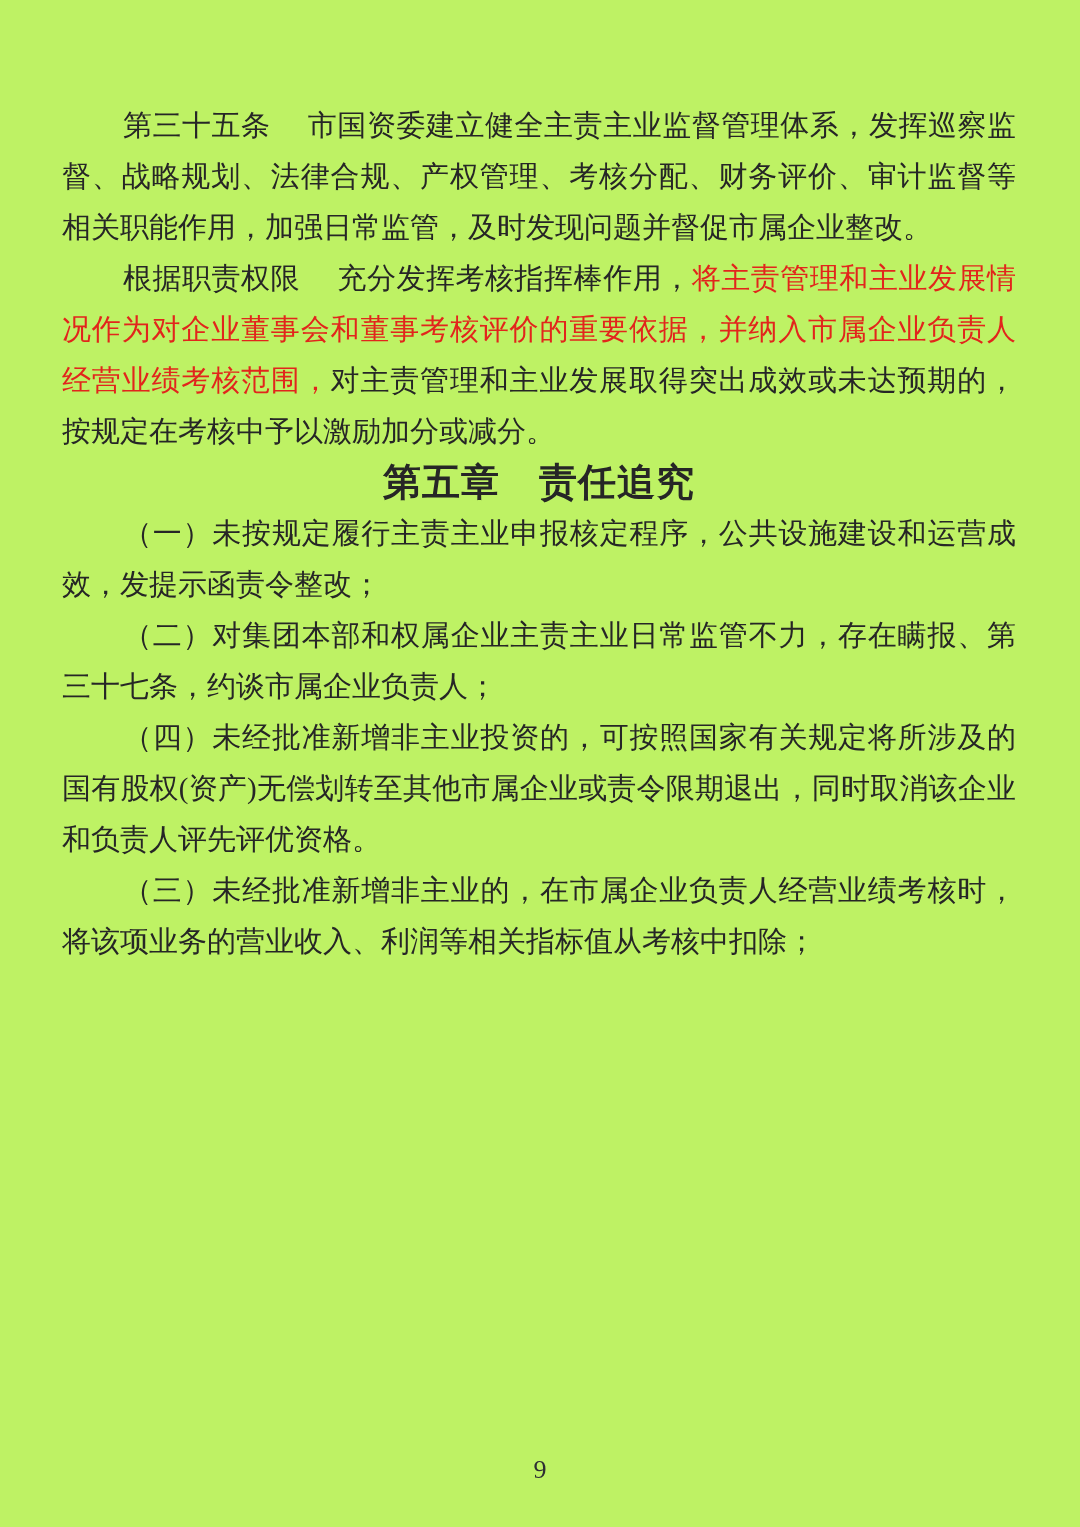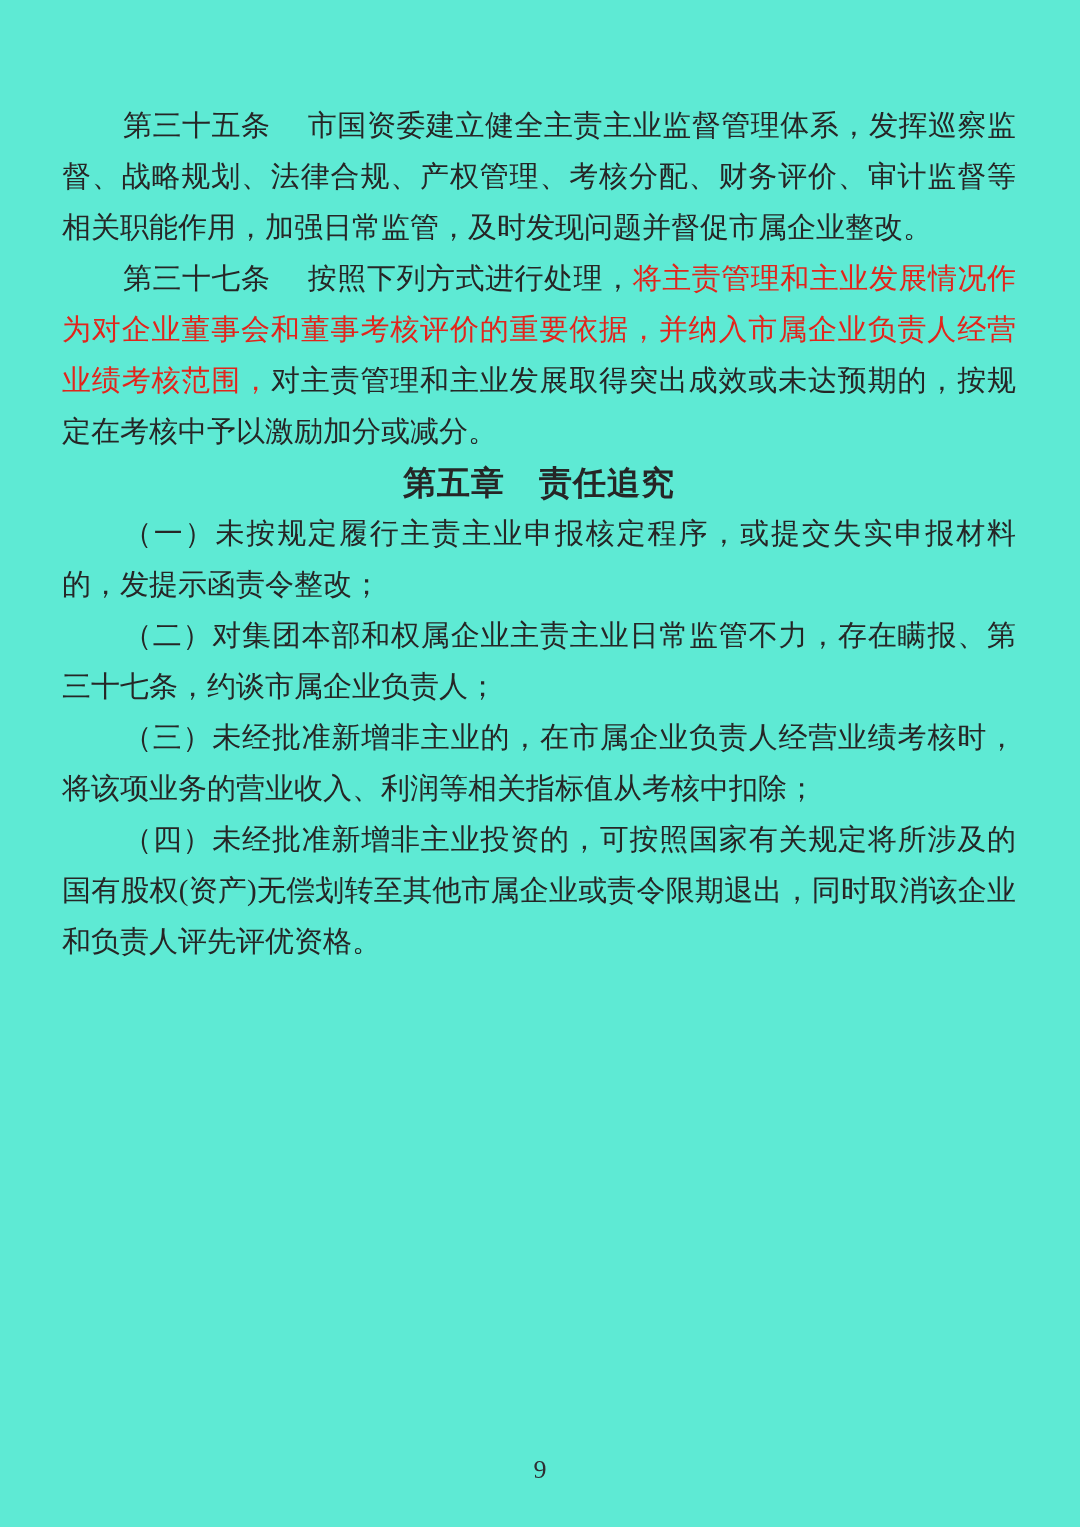--- a/index.html
+++ b/index.html
@@ -1,21 +1,21 @@
 <!DOCTYPE html>
 <html lang="zh"><head>
 <meta charset="utf-8">
 <style>
   html, body { margin: 0; padding: 0; background: #ffffff; }
 
   .page {
     position: relative;
     width: 1080px;
     height: 1527px;
-    background: #5eead4;
+    background: #bef264;
     overflow: hidden;
     font-family: "Liberation Serif", "DejaVu Serif", serif;
   }
 
   .content {
     position: absolute;
     left: 62px;
     top: 100px;
     width: 954px;
     color: #262626;
@@ -29,21 +29,21 @@
     margin: 0;
     padding: 0;
     text-indent: 2.1em;
   }
 
   .content p.chapter-heading {
     text-indent: 0;
     text-align: center;
     text-align-last: center;
     font-weight: 700;
-    font-size: 33px;
+    font-size: 38px;
     font-family: "Liberation Sans", "DejaVu Sans", sans-serif;
     letter-spacing: 1px;
   }
 
   .page-number {
     position: absolute;
     bottom: 42px;
     left: 0;
     width: 100%;
     text-align: center;
@@ -51,21 +51,21 @@
     color: #2e2e33;
     font-family: "Liberation Serif", "DejaVu Serif", serif;
   }
 </style>
 </head>
 <body>
 
 <div class="page">
   <main class="content" style="color: rgb(38, 38, 38);">
       <p class="body"><span>第三十五条　 市国资委建立健全主责主业监督管理体系，发挥巡察监督、战略规划、法律合规、产权管理、考核分配、财务评价、审计监督等相关职能作用，加强日常监管，及时发现问题并督促市属企业整改。</span></p>
-      <p class="body"><span>第三十七条　 按照下列方式进行处理，</span><span style="color: rgb(226, 37, 28);">将主责管理和主业发展情况作为对企业董事会和董事考核评价的重要依据，并纳入市属企业负责人经营业绩考核范围，</span><span>对主责管理和主业发展取得突出成效或未达预期的，按规定在考核中予以激励加分或减分。</span></p>
+      <p class="body"><span>根据职责权限　 充分发挥考核指挥棒作用，</span><span style="color: rgb(226, 37, 28);">将主责管理和主业发展情况作为对企业董事会和董事考核评价的重要依据，并纳入市属企业负责人经营业绩考核范围，</span><span>对主责管理和主业发展取得突出成效或未达预期的，按规定在考核中予以激励加分或减分。</span></p>
       <p class="chapter-heading"><span>第五章　责任追究</span></p>
-      <p class="body"><span>（一）未按规定履行主责主业申报核定程序，或提交失实申报材料的，发提示函责令整改；</span></p>
+      <p class="body"><span>（一）未按规定履行主责主业申报核定程序，公共设施建设和运营成效，发提示函责令整改；</span></p>
       <p class="body"><span>（二）对集团本部和权属企业主责主业日常监管不力，存在瞒报、第三十七条，约谈市属企业负责人；</span></p>
+      <p class="body"><span>（四）未经批准新增非主业投资的，可按照国家有关规定将所涉及的国有股权(资产)无偿划转至其他市属企业或责令限期退出，同时取消该企业和负责人评先评优资格。</span></p>
       <p class="body"><span>（三）未经批准新增非主业的，在市属企业负责人经营业绩考核时，将该项业务的营业收入、利润等相关指标值从考核中扣除；</span></p>
-      <p class="body"><span>（四）未经批准新增非主业投资的，可按照国家有关规定将所涉及的国有股权(资产)无偿划转至其他市属企业或责令限期退出，同时取消该企业和负责人评先评优资格。</span></p>
     </main>
   <footer class="page-number">9</footer>
 </div>
 
 </body></html>

